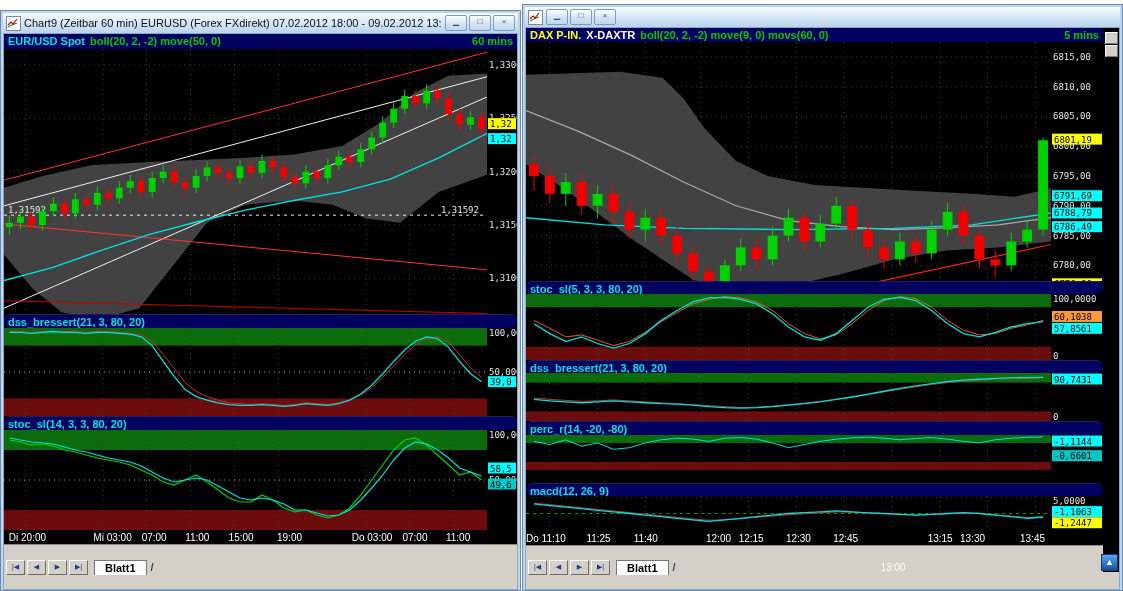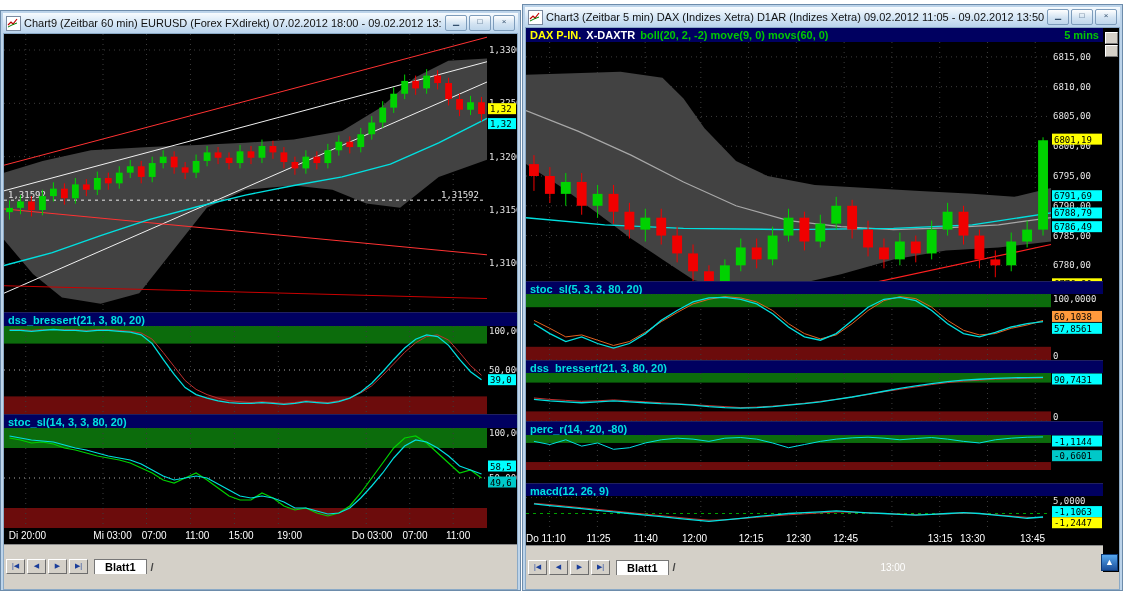--- a/index.html
+++ b/index.html
@@ -18,21 +18,21 @@
            font-size:8px;line-height:12px;text-align:center;}
   .win-body{position:relative;background:#000;border:1px solid #8aa9c6;display:flex;flex-direction:column;box-sizing:content-box;}
   #winL .win-body{height:555px;}
   #winR .win-body{height:561px;}
   .chart-header{height:16px;background:#000060;display:flex;align-items:center;padding:0 4px;
                 font-size:11px;font-weight:bold;white-space:nowrap;overflow:hidden;}
   .chart-header .tf{margin-left:auto;}
   .c-cyan{color:#00e0e0}.c-green{color:#00c800}.c-yellow{color:#ffff00}.c-white{color:#ffffff}
   .seg{margin-right:5px;}
   .panel-header{height:14px;line-height:14px;background:#000060;color:#00e0e0;font-size:11px;
-                font-weight:bold;padding:0 4px;border-top:1px solid #202060;white-space:nowrap;overflow:hidden;}
+                font-weight:bold;padding:0 4px;border-top:1px solid #202060;white-space:nowrap;overflow:hidden;border-radius:7px;}
   .chart-box{position:relative;}
   .chart-box svg{display:block;width:100%;height:100%;background:#000;}
   #winR .chart-header,#winR .chart-box,#winR .panel-header,#winR .time-axis{margin-right:16px;}
   .axt{fill:#e6e6e6;font-size:9px;font-family:"DejaVu Sans Mono",monospace;}
   .pillt{fill:#000;font-size:9px;font-family:"DejaVu Sans Mono",monospace;}
   .time-axis{height:16px;position:relative;background:#000;color:#fff;font-size:10px;}
   .time-axis span{position:absolute;top:2px;white-space:nowrap;}
   .tab-bar{height:17px;background:#d4d0c8;border-top:1px solid #8a8a8a;display:flex;align-items:center;padding:14px 2px;gap:2px;}
   .nav-btn{width:17px;height:13px;background:#d4d0c8;border:1px solid;border-color:#fff #6d6d6d #6d6d6d #fff;
            color:#1b3e9a;font-size:7px;line-height:11px;text-align:center;}
@@ -57,20 +57,25 @@
         </svg>
     </span>
     <span class="title-text">Chart9 (Zeitbar 60 min)  EURUSD (Forex FXdirekt) 07.02.2012 18:00 - 09.02.2012 13:00</span>
     <span class="win-btns">
       <span class="win-btn">▁</span>
       <span class="win-btn">□</span>
       <span class="win-btn">×</span>
     </span>
   </div>
   <div class="win-body">
+    <div class="chart-header">
+      <span class="seg c-cyan">EUR/USD Spot</span>
+      <span class="seg c-green">boll(20, 2, -2) move(50, 0)</span>
+      <span class="tf c-green">60 mins</span>
+    </div>
     <div class="chart-box" style="height:290px">
         <svg id="sL">
           <line x1="21.735" y1="0" x2="21.735" y2="288" stroke="#3c3c3c" stroke-dasharray="1,4"></line>
           <line x1="99.015" y1="0" x2="99.015" y2="288" stroke="#3c3c3c" stroke-dasharray="1,4"></line>
           <line x1="142.48499999999999" y1="0" x2="142.48499999999999" y2="288" stroke="#3c3c3c" stroke-dasharray="1,4"></line>
           <line x1="186.43800000000002" y1="0" x2="186.43800000000002" y2="288" stroke="#3c3c3c" stroke-dasharray="1,4"></line>
           <line x1="230.391" y1="0" x2="230.391" y2="288" stroke="#3c3c3c" stroke-dasharray="1,4"></line>
           <line x1="274.344" y1="0" x2="274.344" y2="288" stroke="#3c3c3c" stroke-dasharray="1,4"></line>
           <line x1="362.25" y1="0" x2="362.25" y2="288" stroke="#3c3c3c" stroke-dasharray="1,4"></line>
           <line x1="405.71999999999997" y1="0" x2="405.71999999999997" y2="288" stroke="#3c3c3c" stroke-dasharray="1,4"></line>
@@ -266,21 +271,20 @@
 </div>
 
 <div class="window" id="winR">
   <div class="titlebar">
     <span class="ticon">
       <svg width="11" height="11" viewBox="0 0 11 11">
           <polyline points="1,8 4,5 6,7 10,2" fill="none" stroke="#c00000" stroke-width="1.2"></polyline>
           <polyline points="1,10 5,8 10,6" fill="none" stroke="#008000" stroke-width="1"></polyline>
         </svg>
     </span>
-    <span class="title-text">Chart3 (Zeitbar 5 min)  DAX (Indizes Xetra) D1AR (Indizes Xetra) 09.02.2012 11:05 - 09.02.2012 13:50</span>
     <span class="win-btns">
       <span class="win-btn">▁</span>
       <span class="win-btn">□</span>
       <span class="win-btn">×</span>
     </span>
   </div>
   <div class="win-body">
     <div class="chart-header">
       <span class="seg c-yellow">DAX P-IN.</span>
       <span class="seg c-white">X-DAXTR</span>
@@ -497,21 +501,21 @@
           <rect x="526" y="10.090909090909092" width="50" height="11" fill="#00ffff"></rect>
           <text x="528" y="19.090909090909093" class="pillt">-1,1063</text>
           <rect x="526" y="21.227272727272727" width="50" height="11" fill="#ffff00"></rect>
           <text x="528" y="30.227272727272727" class="pillt">-1,2447</text>
         </svg>
       </div>
     <div class="time-axis" id="taR">
         <span style="left: 0px;">Do 11:10</span>
         <span style="left: 60.375px;">11:25</span>
         <span style="left: 107.625px; text-align: right;">11:40</span>
-        <span style="left: 156px; text-align: center;">12:00</span>
+        <span style="left: 180px; text-align: center;">12:00</span>
         <span style="left: 212.625px;">12:15</span>
         <span style="left: 259.875px;">12:30</span>
         <span style="left: 307.125px;">12:45</span>
         <span style="left: 354.375px; margin-top: 29px;">13:00</span>
         <span style="left: 401.625px;">13:15</span>
         <span style="left: 434px;">13:30</span>
         <span style="left: 494px; text-align: center;">13:45</span>
       </div>
     <div class="tab-bar">
       <span class="nav-btn">|◀</span>

